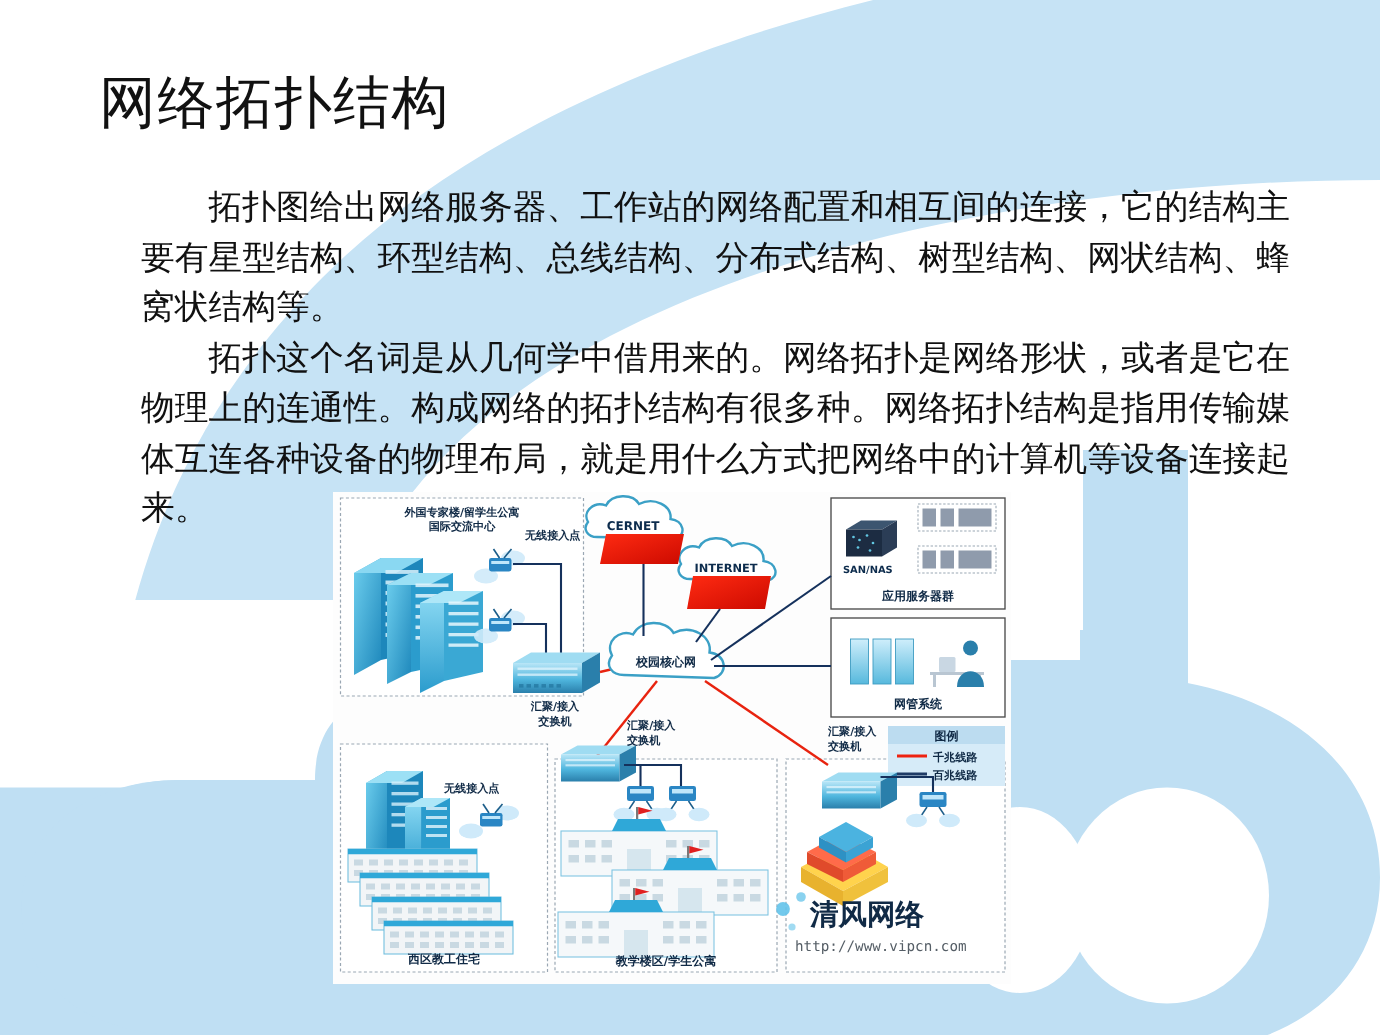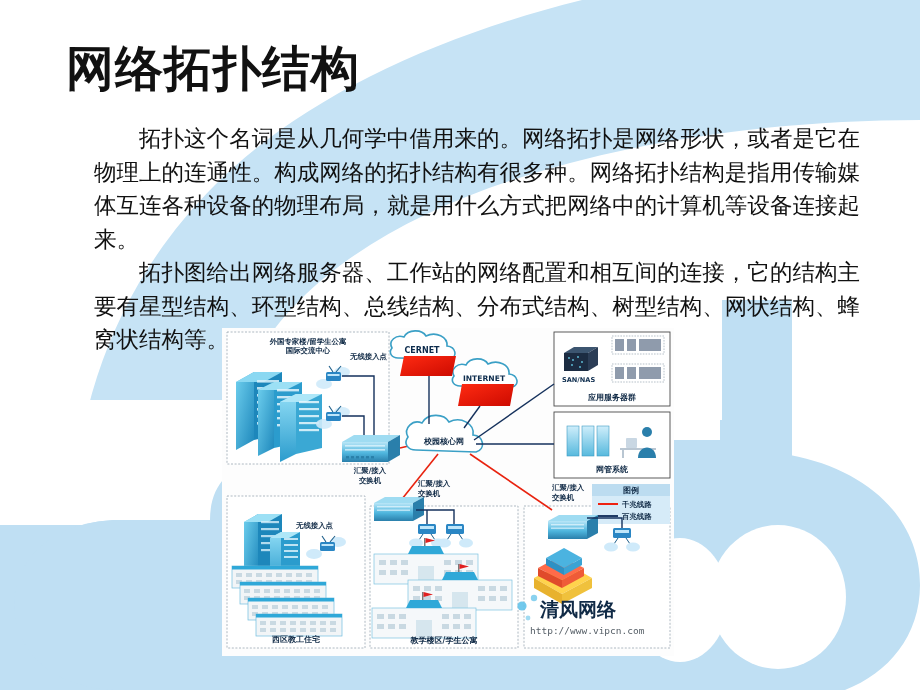--- a/index.html
+++ b/index.html
@@ -34,26 +34,26 @@
     left: 0; top: 0;
     width: 920px;
     height: 690px;
   }
 
   
   .slide-title {
     position: absolute;
     left: 66px;
     top: 44px;
-    font-size: 48px;
+    font-size: 38px;
     line-height: 48px;
     color: #111111;
     letter-spacing: 1px;
     white-space: nowrap;
-    font-weight: bold;
+    font-weight: normal;
     margin: 0;
   }
 
   
   .body-text {
     position: absolute;
     left: 94px;
     top: 122px;
     width: 766px;
     font-size: 22.5px;
@@ -142,22 +142,22 @@
                C 55,690 14,652 14,605
                C 14,558 55,520 120,520 Z" fill="#bfdff3"></path>
     </g>
   </svg>
 
   <div class="content-layer">
 
     <h1 class="slide-title">网络拓扑结构</h1>
 
     <div class="body-text">
+      <p>拓扑图给出网络服务器、工作站的网络配置和相互间的连接，它的结构主要有星型结构、环型结构、总线结构、分布式结构、树型结构、网状结构、蜂窝状结构等。</p>
       <p>拓扑这个名词是从几何学中借用来的。网络拓扑是网络形状，或者是它在物理上的连通性。构成网络的拓扑结构有很多种。网络拓扑结构是指用传输媒体互连各种设备的物理布局，就是用什么方式把网络中的计算机等设备连接起来。</p>
-      <p>拓扑图给出网络服务器、工作站的网络配置和相互间的连接，它的结构主要有星型结构、环型结构、总线结构、分布式结构、树型结构、网状结构、蜂窝状结构等。</p>
     </div>
 
     <div class="diagram">
       <svg class="diag-svg" viewBox="0 0 452 328" width="452" height="328" xmlns="http://www.w3.org/2000/svg">
         <defs>
           <linearGradient id="bldg" x1="0" y1="0" x2="1" y2="1">
             <stop offset="0%" stop-color="#6fd0ef"></stop>
             <stop offset="100%" stop-color="#1d87bb"></stop>
           </linearGradient>
           <linearGradient id="bldg2" x1="0" y1="0" x2="0" y2="1">

